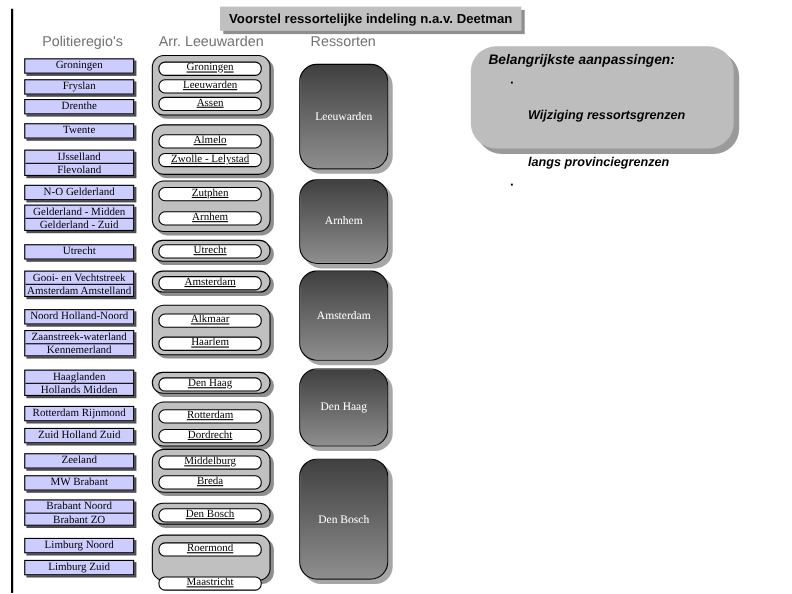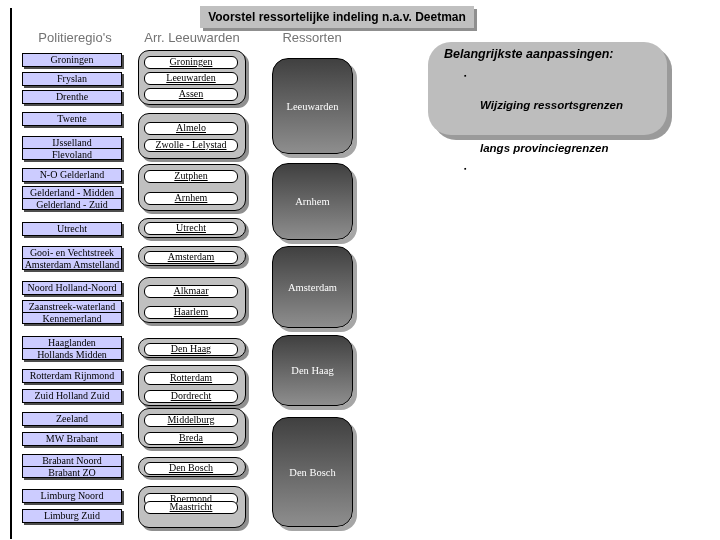--- a/index.html
+++ b/index.html
@@ -136,21 +136,21 @@
   </div>
   <div class="group" style="top:408px;height:40px">
     <div class="parket" style="top:5px">Middelburg</div>
     <div class="parket" style="top:23px">Breda</div>
   </div>
   <div class="group" style="top:457px;height:20px">
     <div class="parket" style="top:4px">Den Bosch</div>
   </div>
   <div class="group" style="top:486px;height:42px">
     <div class="parket" style="top:6px">Roermond</div>
-    <div class="parket" style="top:14px">Maastricht</div>
+    <div class="parket" style="top:37px">Maastricht</div>
   </div>
 
   <div class="ressort" style="top:58px;height:96px">Leeuwarden</div>
   <div class="ressort" style="top:163px;height:77px">Arnhem</div>
   <div class="ressort" style="top:246px;height:82px">Amsterdam</div>
   <div class="ressort" style="top:335px;height:71px">Den Haag</div>
   <div class="ressort" style="top:417px;height:110px">Den Bosch</div>
 
   <div class="note">
     <div class="note-title">Belangrijkste aanpassingen:</div>

